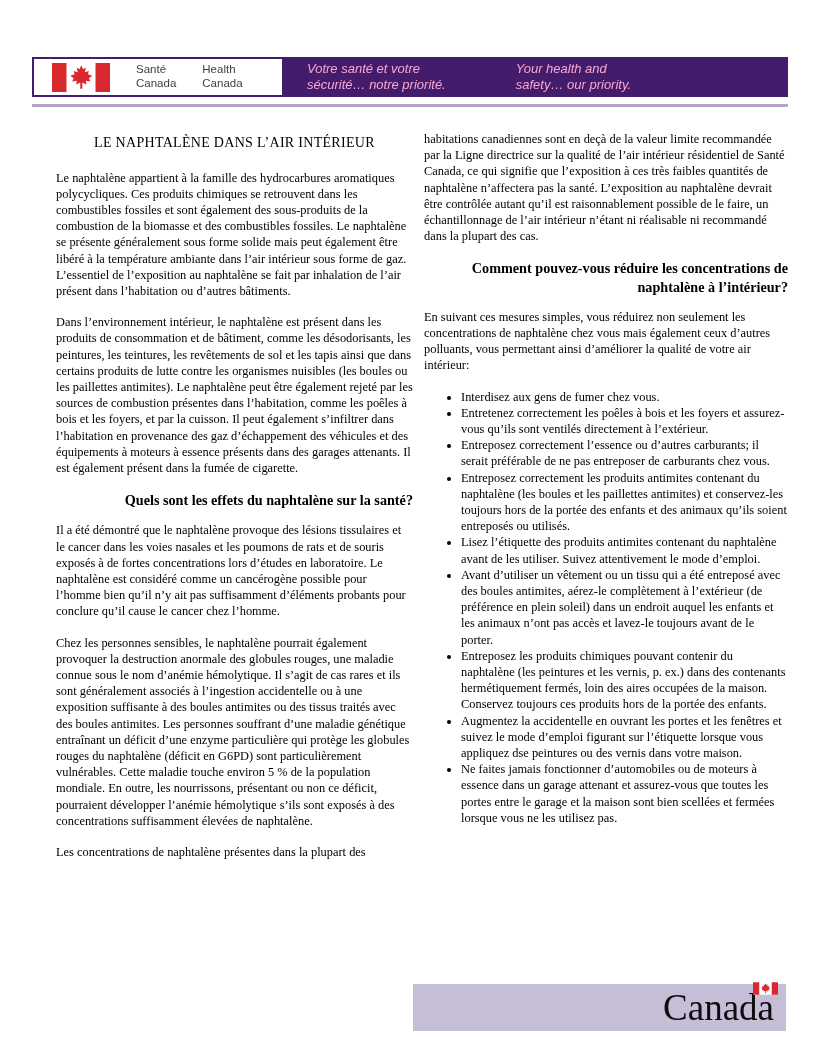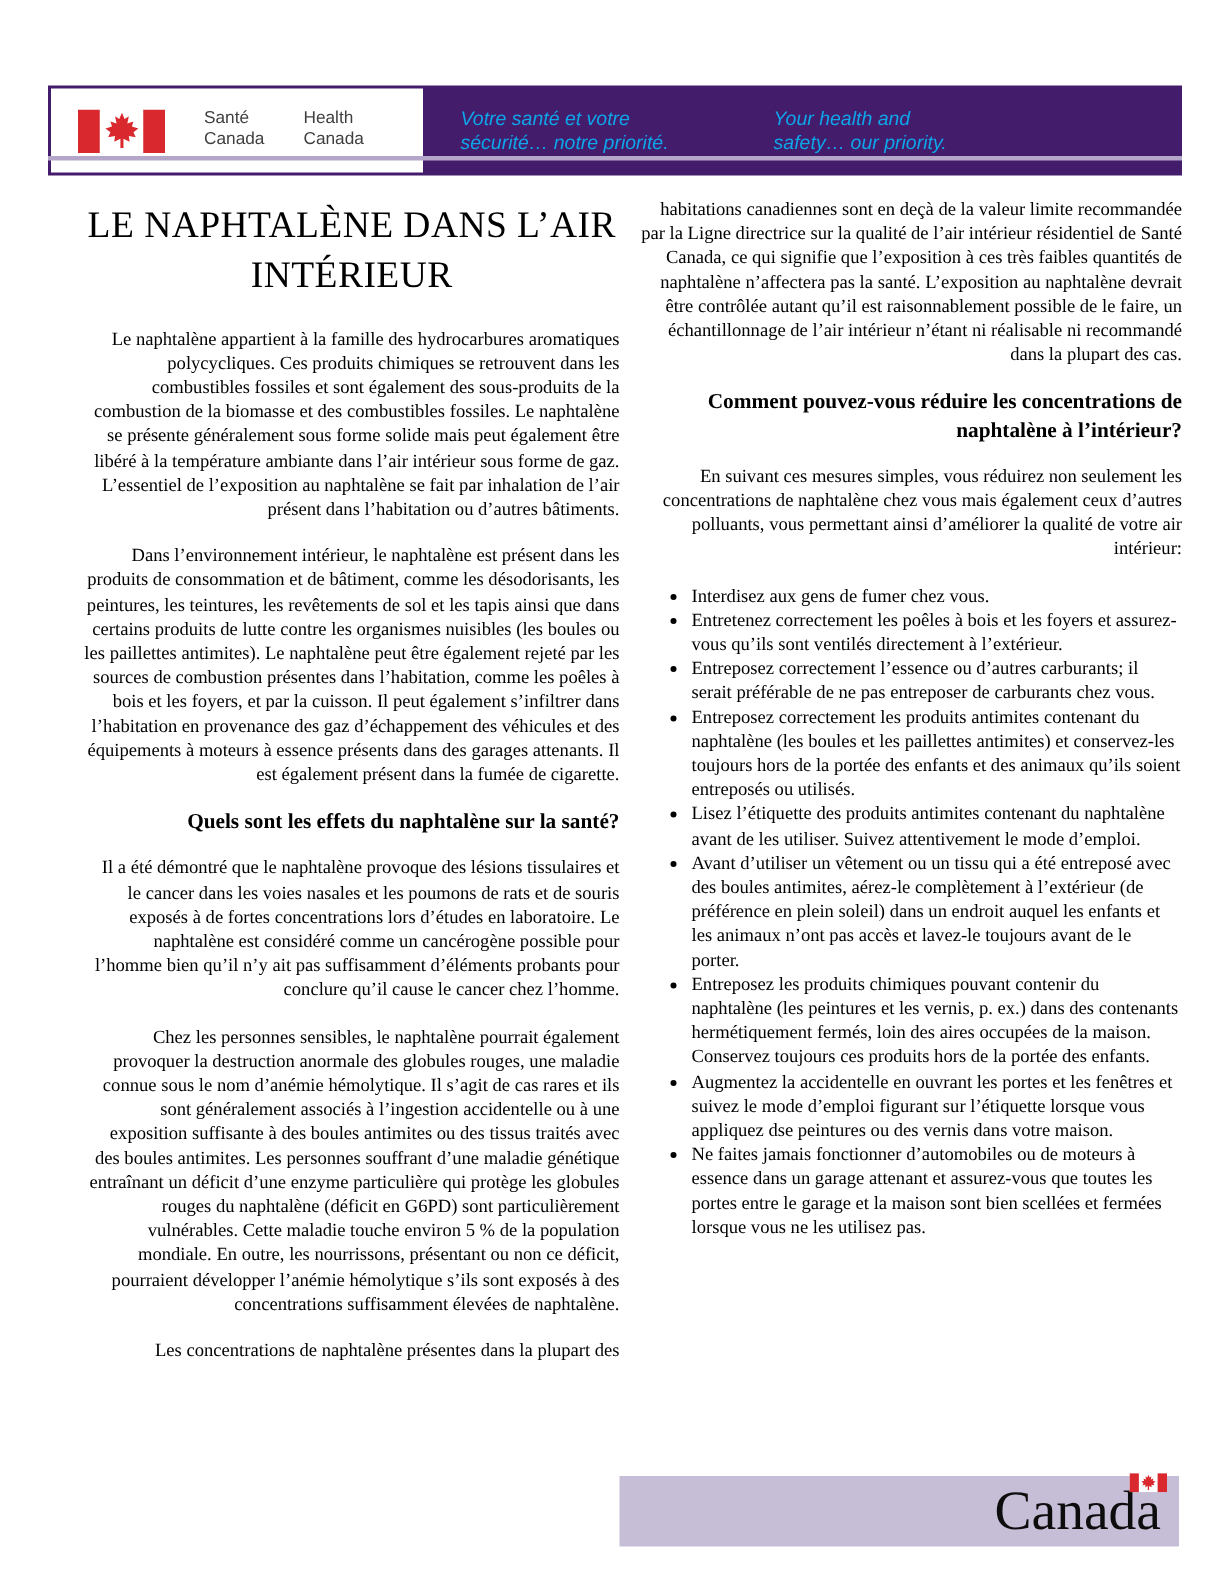--- a/index.html
+++ b/index.html
@@ -4,56 +4,56 @@
 <style>
   * { margin:0; padding:0; box-sizing:border-box; }
   html,body { background:#ffffff; }
   .page {
     position:relative; width:816px; height:1056px; background:#ffffff;
     font-family:"Liberation Serif", serif; color:#000; overflow:hidden;
   }
 
   
   .header {
-    position:absolute; left:32px; top:57px; width:756px; height:60px;
+    position:absolute; left:32px; top:57px; width:756px; height:40px;
     background:#441c6c; display:flex;
   }
   .logo-box {
     width:248px; margin:2px 0 2px 2px; background:#ffffff;
     display:flex; align-items:center; padding-left:18px;
   }
   .flag-svg { width:58px; height:29px; flex:0 0 auto; }
   .logo-text {
     font-family:"Liberation Sans", sans-serif; font-size:11.5px; line-height:1.2;
     color:#3f3f3f; margin-left:26px;
   }
   .logo-text span { display:block; }
   .banner-taglines {
     flex:1; display:flex; align-items:center; padding-left:25px;
     font-family:"Liberation Sans", sans-serif; font-style:italic;
-    font-size:13px; line-height:1.25; color:#0ea5e9;
+    font-size:13px; line-height:1.25; color:#f9a8d4;
   }
   .tagline span { display:block; }
   .tagline.en { margin-left:70px; }
   .header-rule {
     position:absolute; left:32px; top:104px; width:756px; height:3px;
     background:#b3a6c9;
   }
 
   
   .content {
     position:absolute; left:56px; top:131px; width:732px;
     display:flex; gap:11px;
     font-size:12.4px; line-height:16.2px;
   }
   .col-left  { width:357px; }
   .col-right { width:364px; }
-  .content p { margin-bottom:15px;text-align:right; }
+  .content p { margin-bottom:15px; }
   h1.title {
-    font-size:25px; font-weight:400; text-align:center; line-height:1.33;
+    font-size:14px; font-weight:400; text-align:center; line-height:1.33;
     margin:3px 0 17px 0; letter-spacing:0.3px;
   }
   .content h2 {
     font-size:14.2px; font-weight:bold; line-height:1.28; margin:2px 0 13px 0;text-align:right;
   }
   .content h2.oneline { white-space:nowrap; }
   ul.tips { margin:0 0 0 0; padding-left:37px; list-style:disc; }
   ul.tips li { margin:0; }
 
   

